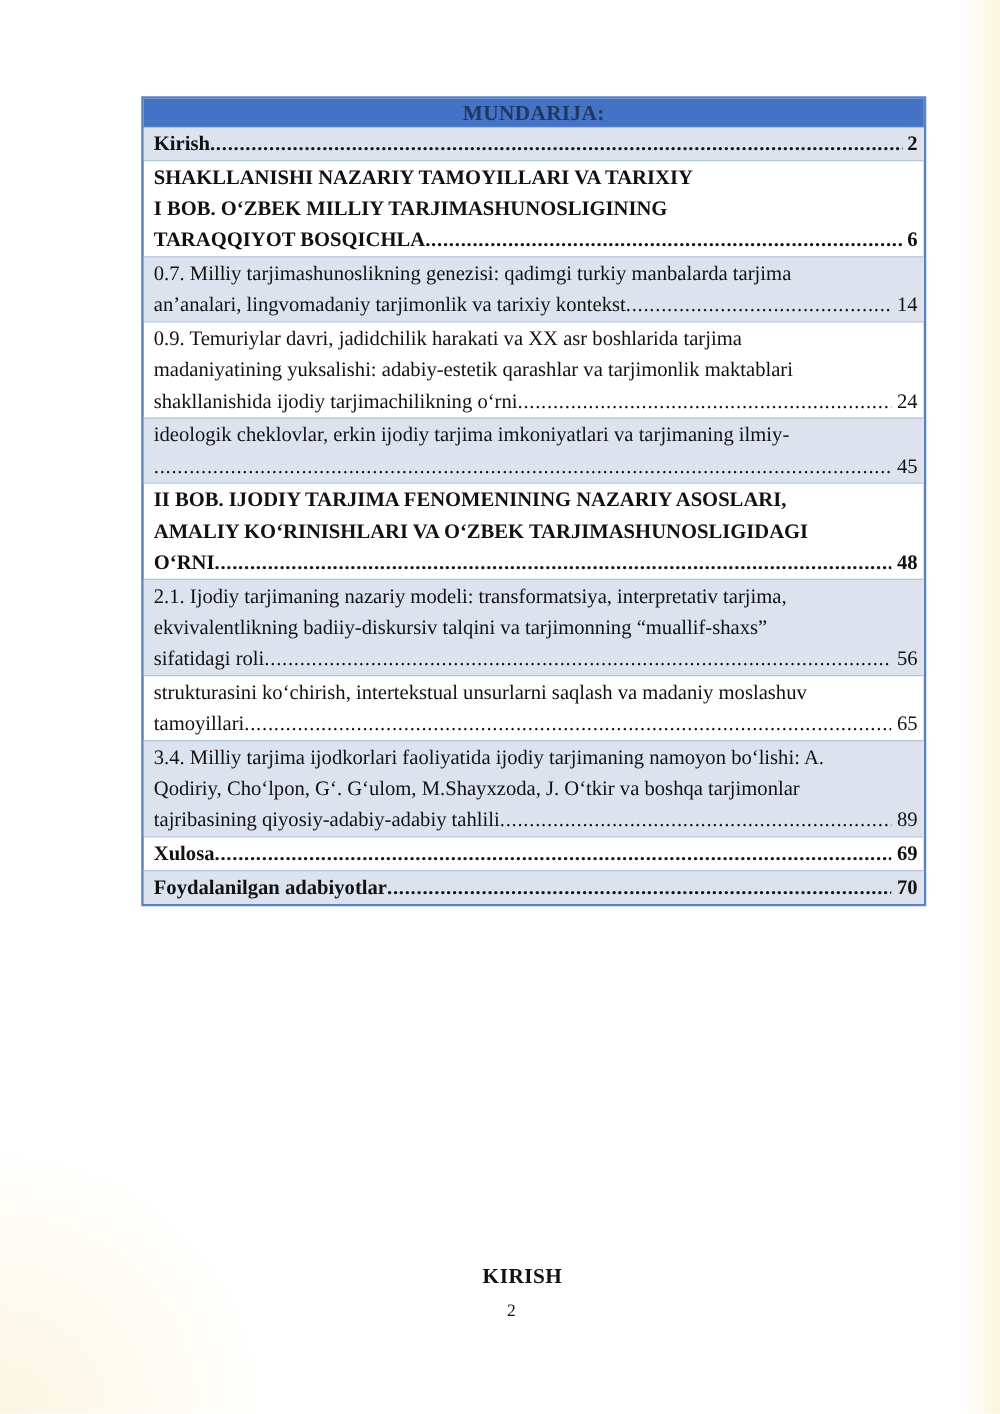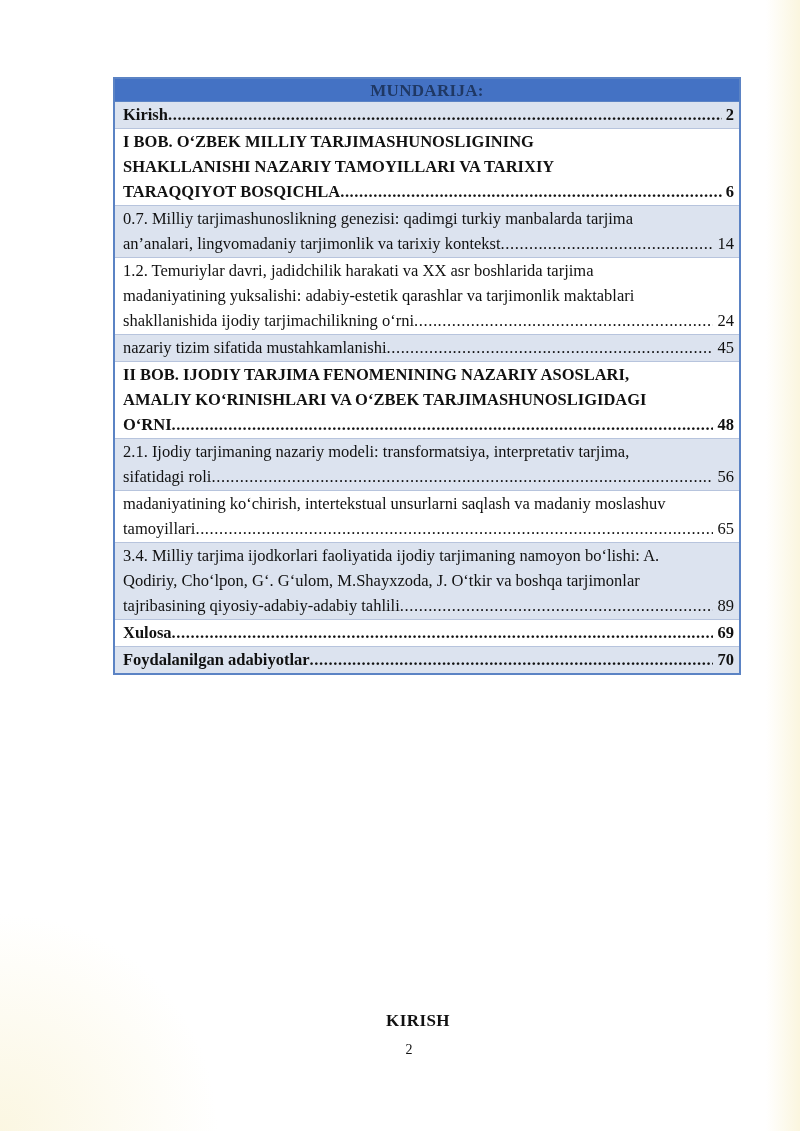--- a/index.html
+++ b/index.html
@@ -94,71 +94,72 @@
   <div class="toc-header">MUNDARIJA:</div>
   <div>
       <div class="toc-entry bold shaded">
         <div class="toc-line last">
           <span class="toc-text">Kirish</span>
           <span class="dots"> ................................................................................................................................................................................................................................................</span>
           <span class="toc-page"> 2</span>
         </div>
       </div>
       <div class="toc-entry bold">
+        <div class="toc-line"><span class="toc-text">SHAKLLANISHI NAZARIY TAMOYILLARI VA TARIXIY</span></div>
         <div class="toc-line"><span class="toc-text">I BOB. O‘ZBEK MILLIY TARJIMASHUNOSLIGINING</span></div>
-        <div class="toc-line"><span class="toc-text">SHAKLLANISHI NAZARIY TAMOYILLARI VA TARIXIY</span></div>
         <div class="toc-line last">
           <span class="toc-text">TARAQQIYOT BOSQICHLA</span>
           <span class="dots"> ................................................................................................................................................................................................................................................</span>
           <span class="toc-page"> 6</span>
         </div>
       </div>
       <div class="toc-entry shaded">
         <div class="toc-line"><span class="toc-text">0.7. Milliy tarjimashunoslikning genezisi: qadimgi turkiy manbalarda tarjima</span></div>
         <div class="toc-line last">
           <span class="toc-text">an’analari, lingvomadaniy tarjimonlik va tarixiy kontekst</span>
           <span class="dots"> ................................................................................................................................................................................................................................................</span>
           <span class="toc-page"> 14</span>
         </div>
       </div>
       <div class="toc-entry">
-        <div class="toc-line"><span class="toc-text">1.2. Temuriylar davri, jadidchilik harakati va XX asr boshlarida tarjima</span></div>
+        <div class="toc-line"><span class="toc-text">0.9. Temuriylar davri, jadidchilik harakati va XX asr boshlarida tarjima</span></div>
         <div class="toc-line"><span class="toc-text">madaniyatining yuksalishi: adabiy-estetik qarashlar va tarjimonlik maktablari</span></div>
         <div class="toc-line last">
           <span class="toc-text">shakllanishida ijodiy tarjimachilikning o‘rni</span>
           <span class="dots"> ................................................................................................................................................................................................................................................</span>
           <span class="toc-page"> 24</span>
         </div>
       </div>
       <div class="toc-entry shaded">
+        <div class="toc-line"><span class="toc-text">ideologik cheklovlar, erkin ijodiy tarjima imkoniyatlari va tarjimaning ilmiy-</span></div>
         <div class="toc-line last">
-          <span class="toc-text">nazariy tizim sifatida mustahkamlanishi</span>
           <span class="dots"> ................................................................................................................................................................................................................................................</span>
           <span class="toc-page"> 45</span>
         </div>
       </div>
       <div class="toc-entry bold">
         <div class="toc-line"><span class="toc-text">II BOB. IJODIY TARJIMA FENOMENINING NAZARIY ASOSLARI,</span></div>
         <div class="toc-line"><span class="toc-text">AMALIY KO‘RINISHLARI VA O‘ZBEK TARJIMASHUNOSLIGIDAGI</span></div>
         <div class="toc-line last">
           <span class="toc-text">O‘RNI</span>
           <span class="dots"> ................................................................................................................................................................................................................................................</span>
           <span class="toc-page"> 48</span>
         </div>
       </div>
       <div class="toc-entry shaded">
         <div class="toc-line"><span class="toc-text">2.1. Ijodiy tarjimaning nazariy modeli: transformatsiya, interpretativ tarjima,</span></div>
+        <div class="toc-line"><span class="toc-text">ekvivalentlikning badiiy-diskursiv talqini va tarjimonning “muallif-shaxs”</span></div>
         <div class="toc-line last">
           <span class="toc-text">sifatidagi roli</span>
           <span class="dots"> ................................................................................................................................................................................................................................................</span>
           <span class="toc-page"> 56</span>
         </div>
       </div>
       <div class="toc-entry">
-        <div class="toc-line"><span class="toc-text">madaniyatining ko‘chirish, intertekstual unsurlarni saqlash va madaniy moslashuv</span></div>
+        <div class="toc-line"><span class="toc-text">strukturasini ko‘chirish, intertekstual unsurlarni saqlash va madaniy moslashuv</span></div>
         <div class="toc-line last">
           <span class="toc-text">tamoyillari</span>
           <span class="dots"> ................................................................................................................................................................................................................................................</span>
           <span class="toc-page"> 65</span>
         </div>
       </div>
       <div class="toc-entry shaded">
         <div class="toc-line"><span class="toc-text">3.4. Milliy tarjima ijodkorlari faoliyatida ijodiy tarjimaning namoyon bo‘lishi: A.</span></div>
         <div class="toc-line"><span class="toc-text">Qodiriy, Cho‘lpon, G‘. G‘ulom, M.Shayxzoda, J. O‘tkir va boshqa tarjimonlar</span></div>
         <div class="toc-line last">

